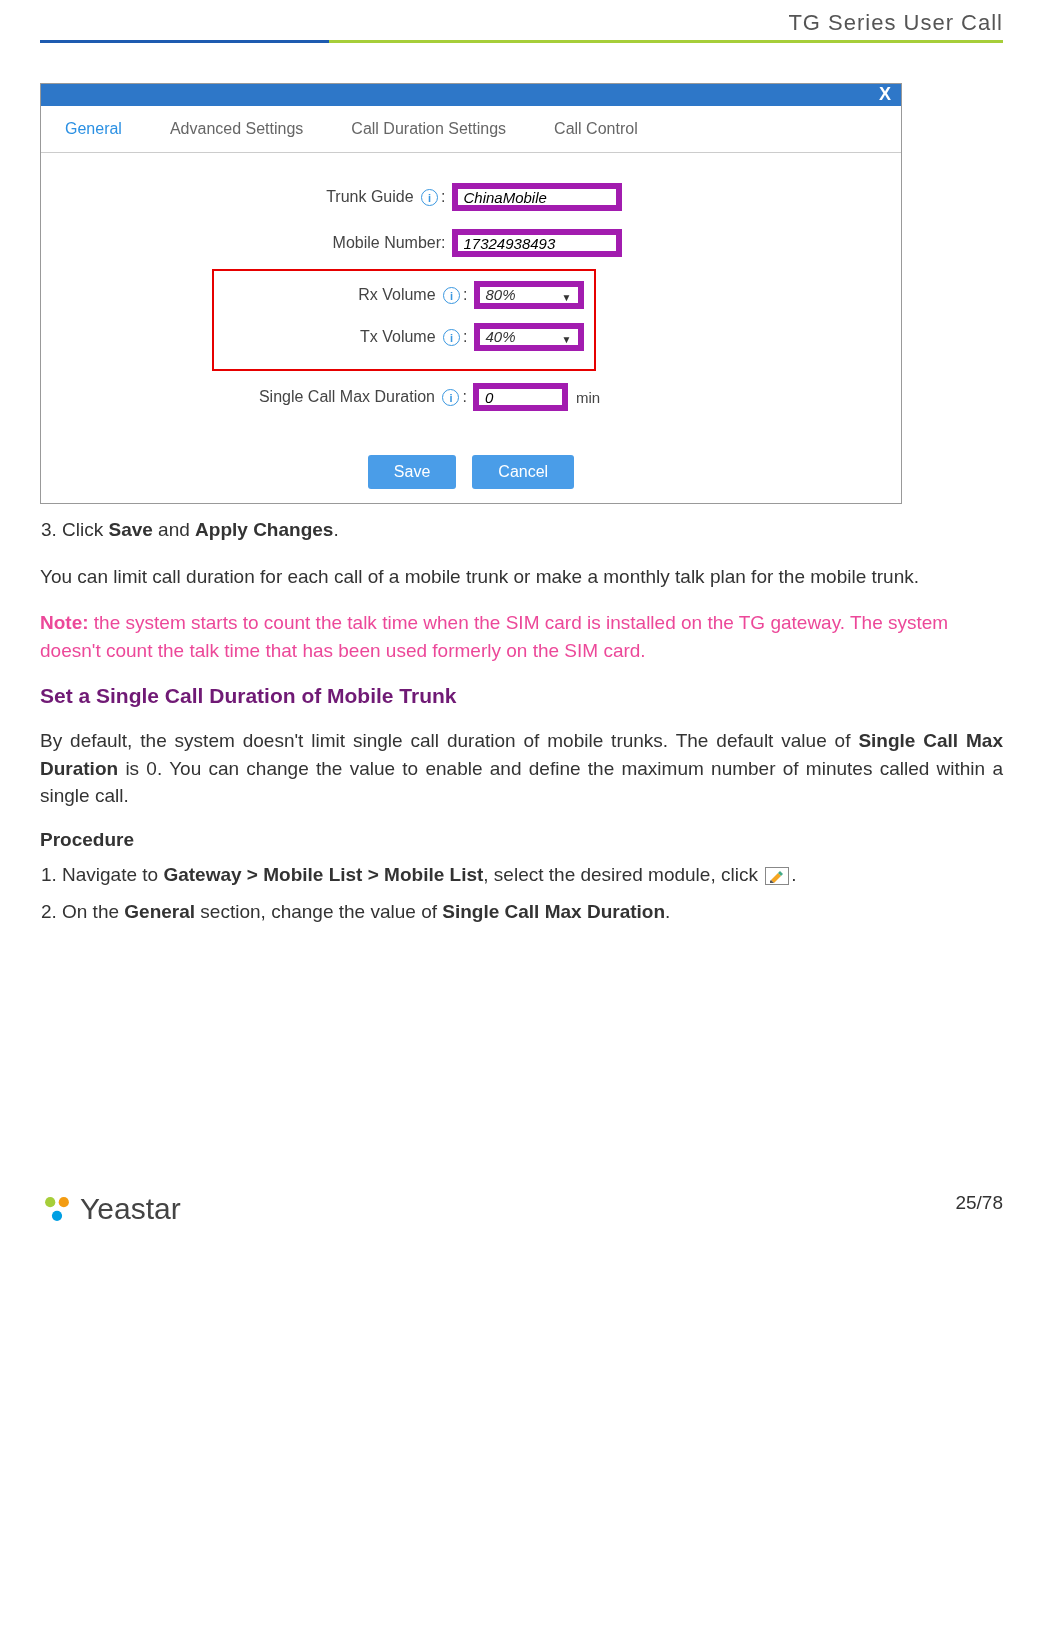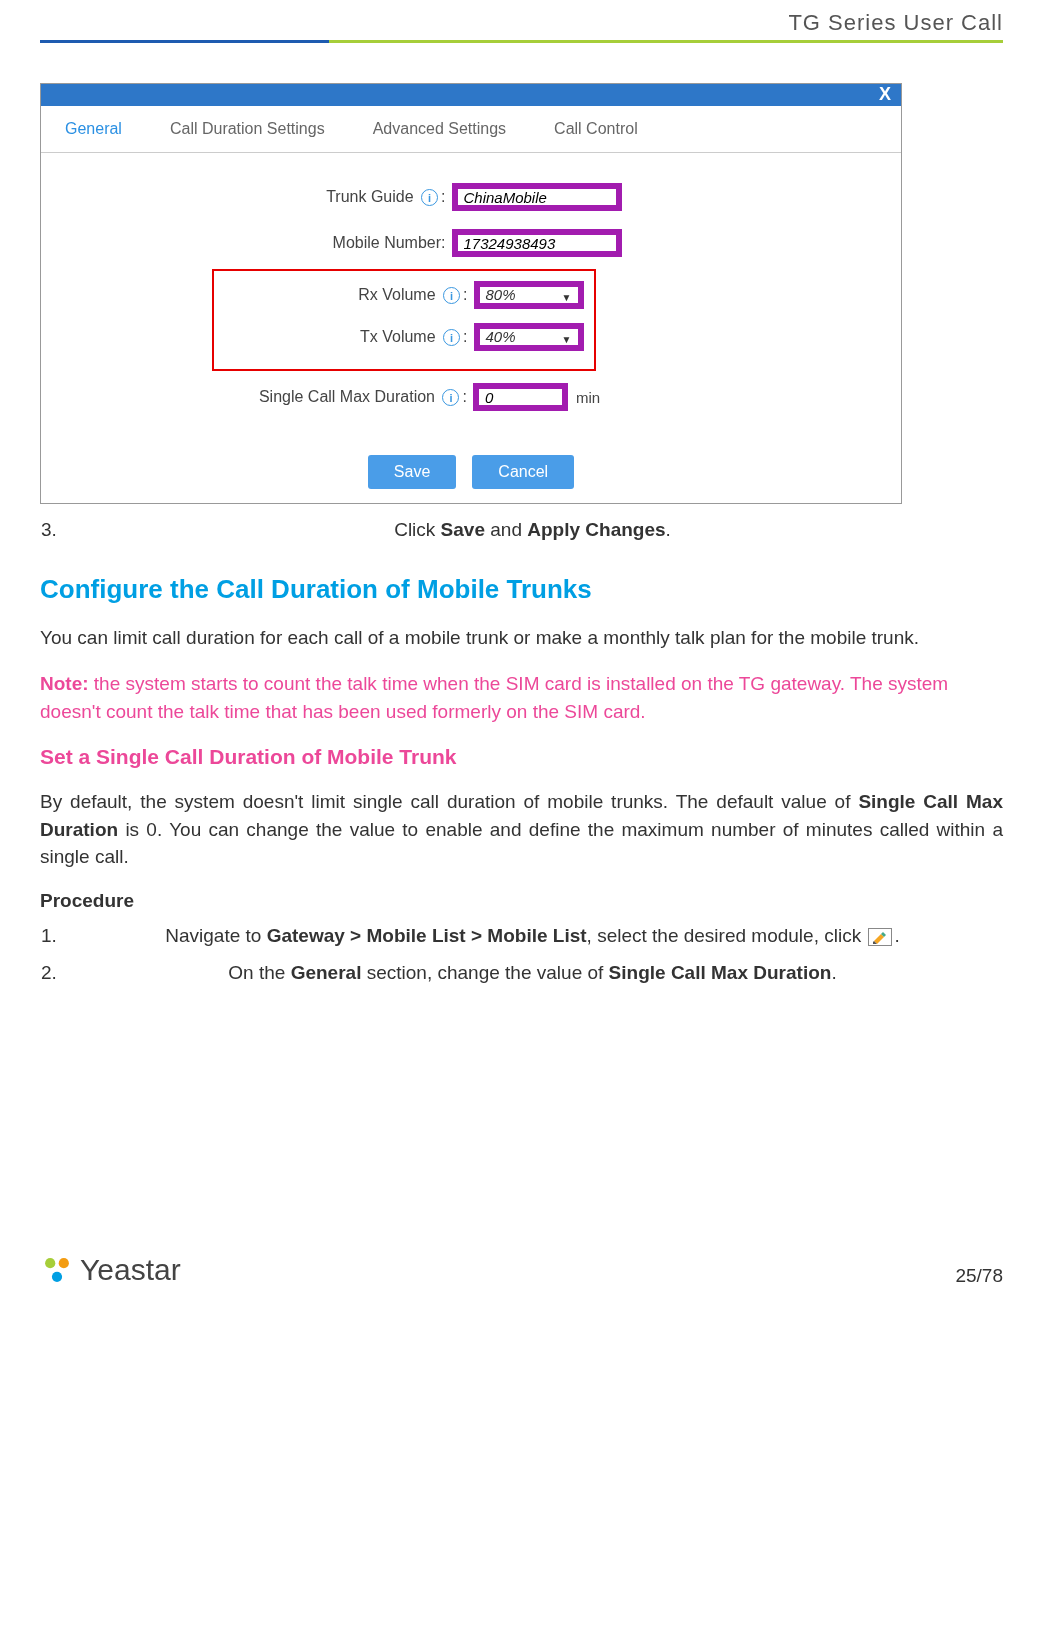--- a/index.html
+++ b/index.html
@@ -127,42 +127,42 @@
     border: none;
     border-radius: 3px;
     padding: 8px 26px;
     font-size: 16px;
     cursor: pointer;
   }
 
   
   .doc p, .doc li { font-size: 19px; line-height: 1.45; }
   ol { padding-left: 22px; margin: 6px 0 10px;}
-  ol li { margin-bottom: 10px; text-align: center; }
+  ol li { margin-bottom: 10px; }
   h2.section {
     color: #009fe3;
     font-size: 26px;
     font-weight: bold;
     margin: 30px 0 18px;
   }
   .note-red { color: #ec4899; }
   h3.sub {
-    color: #ec4899;
+    color: #701a75;
     font-size: 21px;
     font-weight: bold;
     margin: 20px 0 14px;
   }
   h4.proc { font-size: 19px; font-weight: bold; margin: 14px 0 10px;}
   .edit-icon { display:inline-block; vertical-align:middle; margin: 0 2px;}
   .edit-icon svg { display:block; }
 
   .footer {
     display: flex;
     justify-content: space-between;
-    align-items: flex-end;
+    align-items: flex-start;
     margin-top: 260px;
     padding: 6px 0 4px;
   }
   .logo { display:flex; align-items:center; gap:6px; font-size: 30px; color:#444;}
   .pagenum { font-size: 19px; color:#333;}
   .logo-mark { width:34px; height:34px; }
 
 </style>
 </head>
 <body>
@@ -171,22 +171,22 @@
   <span>TG  Series  User  Call</span>
 </div>
 <div class="header-underline"></div>
 
 <div class="shot">
   <div class="shot-top">
     <span class="close-x">X</span>
   </div>
   <div class="tabs">
     <div class="tab active">General</div>
+    <div class="tab">Advanced Settings</div>
     <div class="tab">Call Duration Settings</div>
-    <div class="tab">Advanced Settings</div>
     <div class="tab">Call Control</div>
   </div>
 
   <div class="form-area">
 
     <div class="row">
       <span class="lbl">
         <span>Trunk Guide</span>
         <span class="info-icon">i</span>:
       </span>
@@ -238,21 +238,20 @@
   </div>
 </div>
 
 <div class="doc">
   <ol start="3">
     <li>
       <span>Click </span><b>Save</b><span> and </span><b>Apply Changes</b><span>.</span>
     </li>
   </ol>
 
-  <h2 class="section">Configure the Call Duration of Mobile Trunks</h2>
 
   <p>You can limit call duration for each call of a mobile trunk or make a monthly talk plan for the mobile trunk.</p>
   <p class="note-red"><b>Note:</b><span> the system starts to count the talk time when the SIM card is installed on the TG gateway. The system doesn't count the talk time that has been used formerly on the SIM card.</span></p>
 
   <h3 class="sub">Set a Single Call Duration of Mobile Trunk</h3>
 
   <p style="text-align:justify;">
     <span>By default, the system doesn't limit single call duration of mobile trunks. The default value of </span><b>Single Call Max Duration</b><span> is 0. You can change the value to enable and define the maximum number of minutes called within a single call.</span>
   </p>
 

